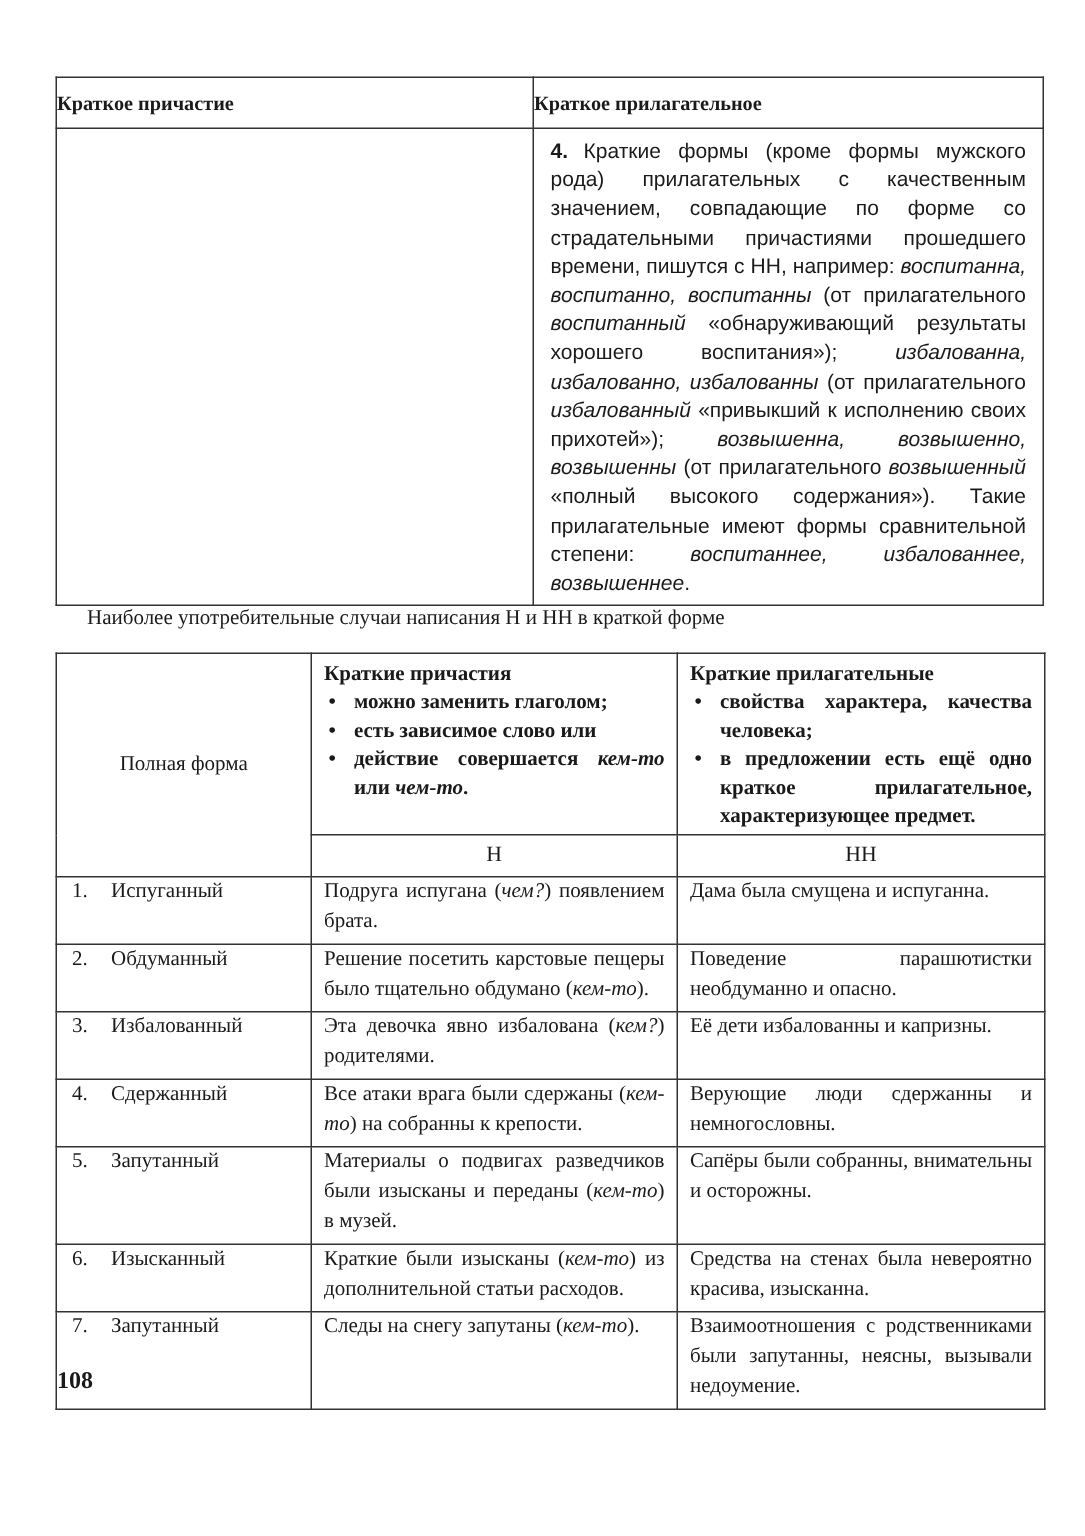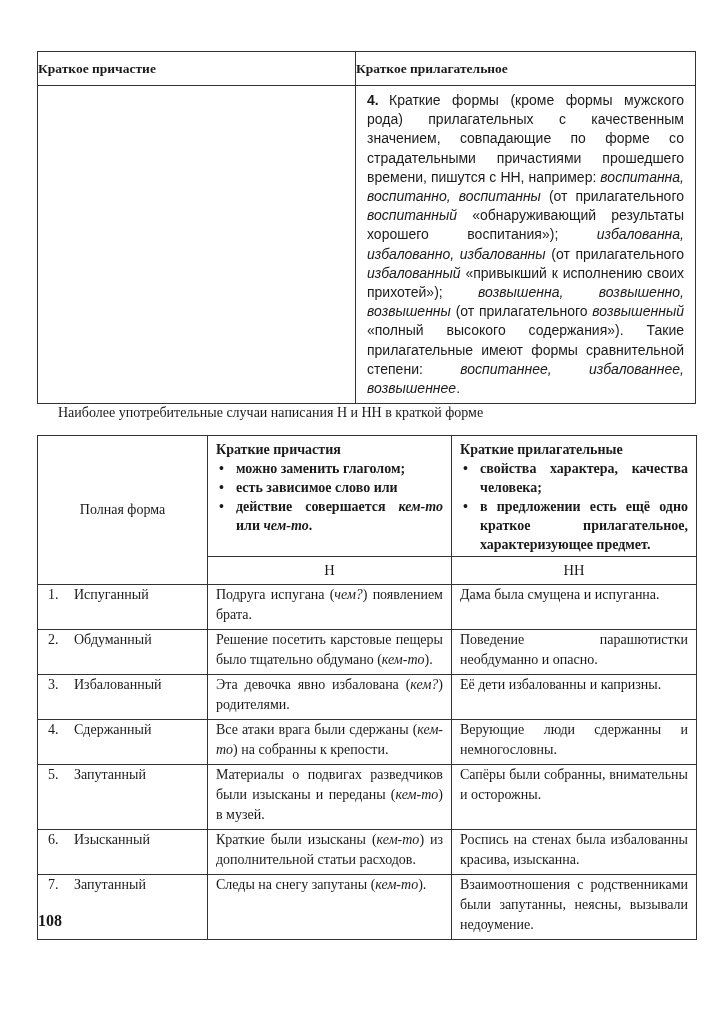--- a/index.html
+++ b/index.html
@@ -112,21 +112,21 @@
           <td class="ex"><span>Верующие люди сдержанны и немногословны.</span></td>
         </tr>
         <tr class="row">
           <td class="first"><span class="rn">5.</span><span>Запутанный</span></td>
           <td class="ex"><span>Материалы о подвигах разведчиков были изысканы и переданы (</span><i>кем-то</i><span>) в музей.</span></td>
           <td class="ex"><span>Сапёры были собранны, внимательны и осторожны.</span></td>
         </tr>
         <tr class="row">
           <td class="first"><span class="rn">6.</span><span>Изысканный</span></td>
           <td class="ex"><span>Краткие были изысканы (</span><i>кем-то</i><span>) из дополнительной статьи расходов.</span></td>
-          <td class="ex"><span>Роспись на стенах была избалованны красива, изысканна.</span></td>
+          <td class="ex"><span>Средства на стенах была невероятно красива, изысканна.</span></td>
         </tr>
         <tr class="row">
           <td class="first"><span class="rn">7.</span><span>Запутанный</span></td>
           <td class="ex"><span>Следы на снегу запутаны (</span><i>кем-то</i><span>).</span></td>
           <td class="ex"><span>Взаимоотношения с родственниками были запутанны, неясны, вызывали недоумение.</span></td>
         </tr>
       </tbody>
   </table>
 
   <div id="pagenum">108</div>

